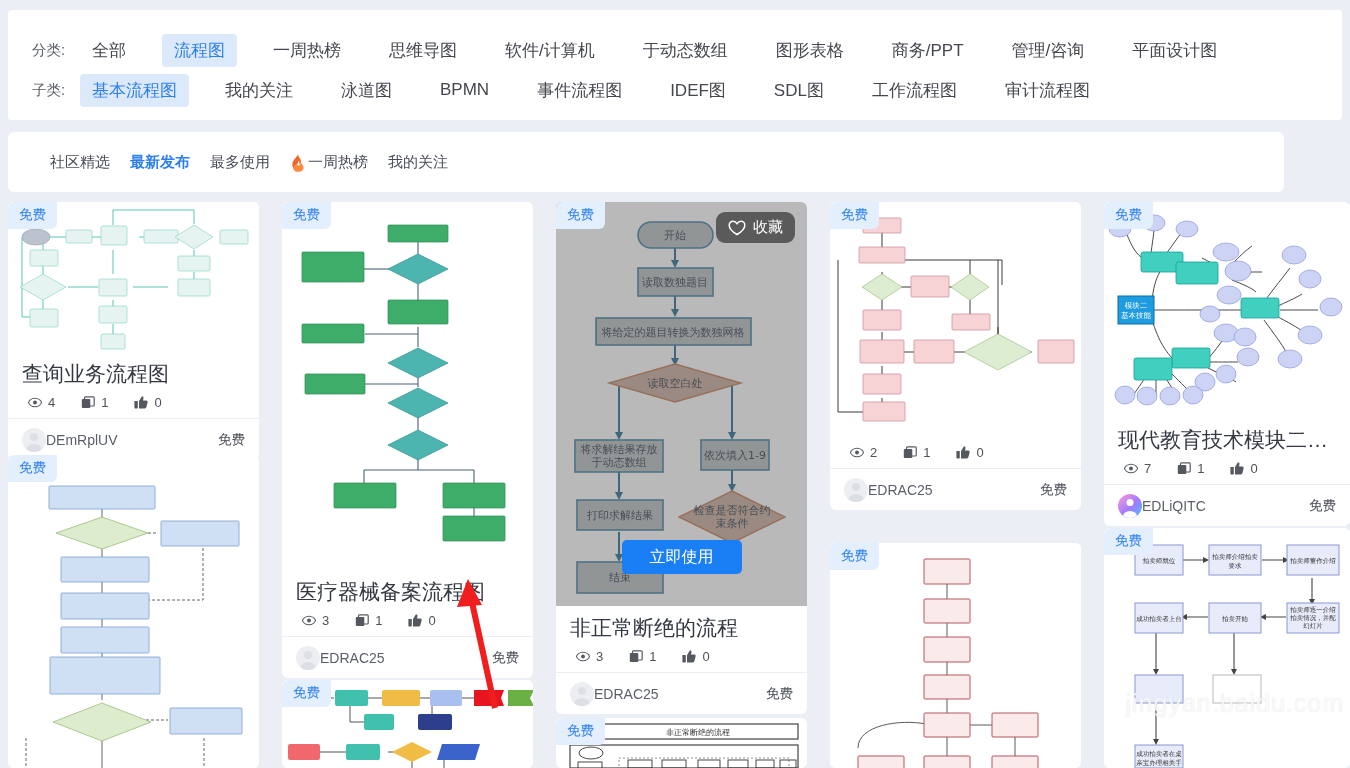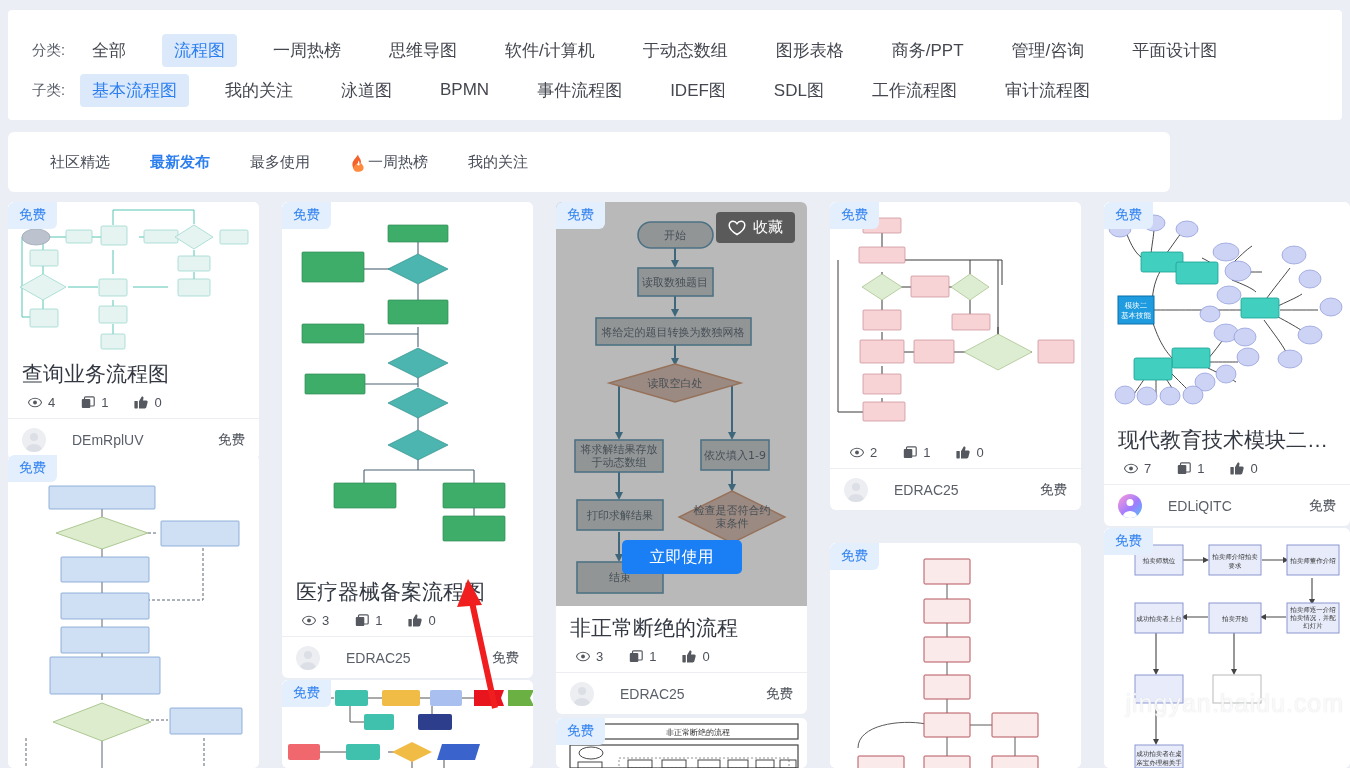--- a/index.html
+++ b/index.html
@@ -28,27 +28,27 @@
     font-size: 17px; color: #44474f;
     padding: 5px 12px; border-radius: 4px;
     margin-right: 14px; white-space: nowrap; cursor: pointer;
   }
   .chip.active { background: #dce9fb; color: #2d7ff0; }
   .chip-gap-lg { margin-right: 24px; }
 
   
   .sortbar {
     position: absolute; left: 8px; top: 132px;
-    width: 1162px; height: 60px;
+    width: 1276px; height: 60px;
     background: #ffffff; border-radius: 6px;
     display: flex; align-items: center;
   }
   .sortbar .sort-item {
     font-size: 15px; color: #4a4e59;
-    margin-left: 40px; cursor: pointer; white-space: nowrap;
+    margin-left: 20px; cursor: pointer; white-space: nowrap;
     display: flex; align-items: center; gap: 2px;
   }
   .sortbar .sort-item:first-child { margin-left: 42px; }
   .sortbar .sort-item.active { color: #2d7ff0; font-weight: bold; }
   .flame { display: inline-block; width: 16px; height: 18px; position: relative; top: 1px; }
 
   
   .grid { position: absolute; left: 8px; top: 202px; width: 1110px; height: 566px; }
   .card {
     position: absolute;
@@ -66,21 +66,21 @@
   .card .meta { padding: 8px 14px 8px 14px; }
   .card .title {
     font-size: 21px; color: #333842; margin-bottom: 7px;
     white-space: nowrap; overflow: hidden; text-overflow: ellipsis;
   }
   .stats { display: flex; align-items: center; gap: 26px; padding-left: 6px; }
   .stat { display: flex; align-items: center; gap: 6px; font-size: 13px; color: #4d5159; }
   .card .author {
     border-top: 1px solid #eceef1;
     height: 42px; display: flex; align-items: center;
-    padding: 0 14px; gap: 26px;
+    padding: 0 14px; gap: 0;
   }
   .avatar {
     width: 24px; height: 24px; border-radius: 50%;
     background: #eceef2; position: relative; overflow: hidden; flex: none;
   }
   .avatar.plain::before {
     content:""; position:absolute; left:50%; top:5px; transform:translateX(-50%);
     width:8px; height:8px; border-radius:50%; background:#dcdfe5;
   }
   .avatar.plain::after {
@@ -99,21 +99,21 @@
   .author-name { font-size: 14px; color: #5a5f69; flex: 1; }
   .author-free { font-size: 13.5px; color: #4a4e57; }
 
   
   .hover-mask {
     position: absolute; inset: 0; background: rgba(100,100,100,0.45); z-index: 4;
   }
   .fav-btn {
     position: absolute; right: 12px; top: 10px; z-index: 7;
     background: #5a5a5a; color: #fff;
-    border-radius: 4px; padding: 6px 12px;
+    border-radius: 9px; padding: 6px 12px;
     display: flex; align-items: center; gap: 7px;
     font-size: 15px; cursor: pointer;
   }
   .use-btn {
     position: absolute; z-index: 7;
     left: 50%; transform: translateX(-50%);
     background: #1a7ef5; color: #fff;
     border-radius: 5px;
     width: 120px; height: 34px;
     display: flex; align-items: center; justify-content: center;

